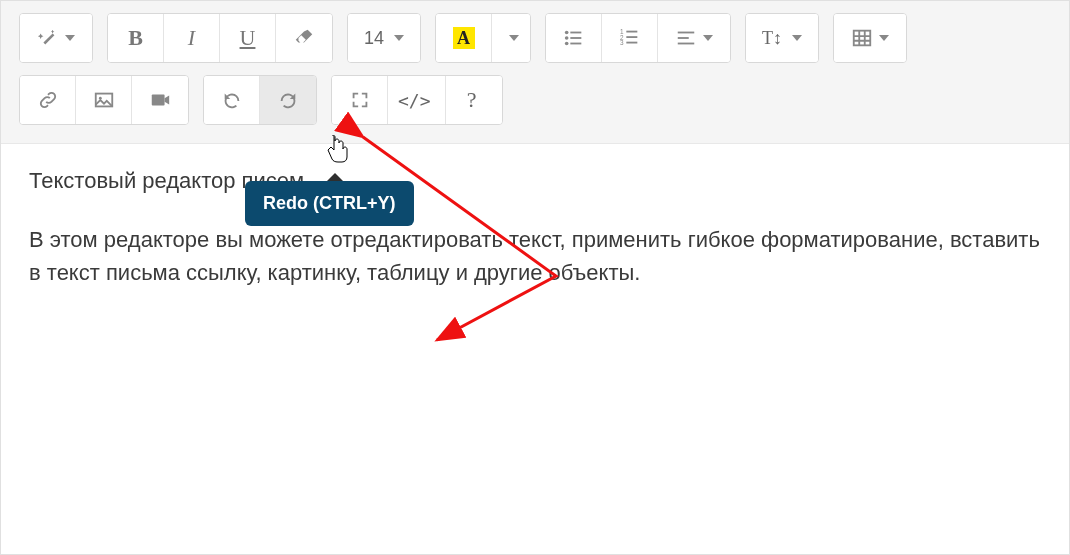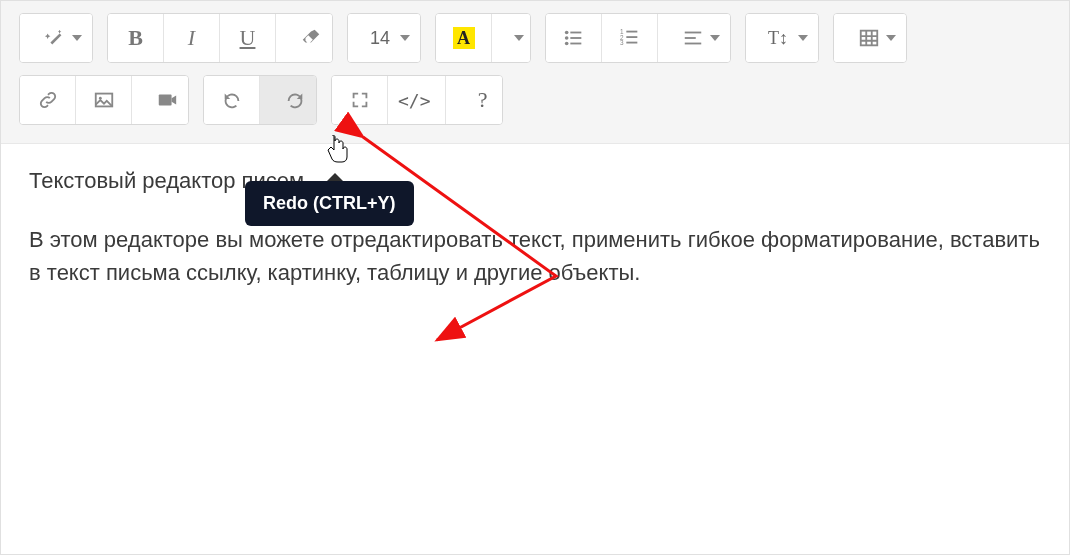--- a/index.html
+++ b/index.html
@@ -43,21 +43,21 @@
     height: 48px;
     background: #fff;
     border: none;
     border-right: 1px solid #e4e4e4;
     cursor: pointer;
     color: #888;
     font-size: 18px;
     position: relative;
     padding: 0 10px;
   }
-  .btn:last-child { border-right: none; justify-content: flex-end; }
+  .btn:last-child { border-right: none; }
   .btn.active { background: #e9e9e9; }
   .btn svg { width: 22px; height: 22px; fill: #888; }
   .btn.narrow { min-width: 38px; padding: 0 6px; }
   .btn.wide { min-width: 72px; }
   .btn .label {
     font-size: 18px;
     color: #666;
     margin-right: 4px;
   }
   .caret {
@@ -74,21 +74,21 @@
     font-size:18px;
   }
   .bold-letter { font-family: Georgia, serif; font-size: 22px; font-weight: 700; color:#777; }
   .italic-letter { font-family: Georgia, serif; font-size: 22px; font-style: italic; color:#777; }
   .underline-letter { font-family: Georgia, serif; font-size: 22px; text-decoration: underline; color:#777; }
 
   .tooltip {
     position: absolute;
     top: 180px;
     left: 244px;
-    background: #0f172a;
+    background: #0c4a6e;
     color: #fff;
     font-size: 18px;
     font-weight:600;
     padding: 12px 18px;
     border-radius: 6px;
     white-space: nowrap;
     z-index: 5;
   }
   .tooltip::before{
     content:"";

